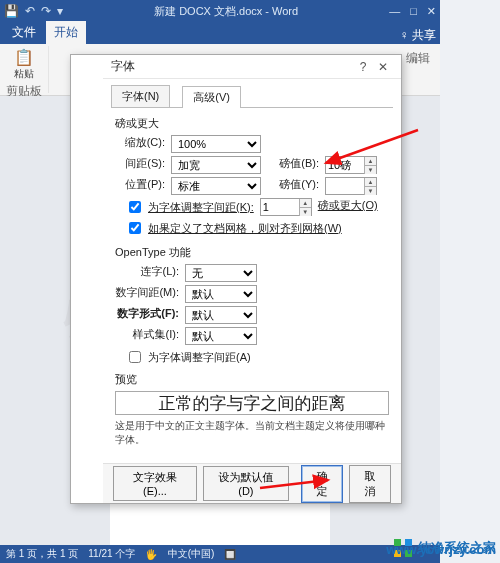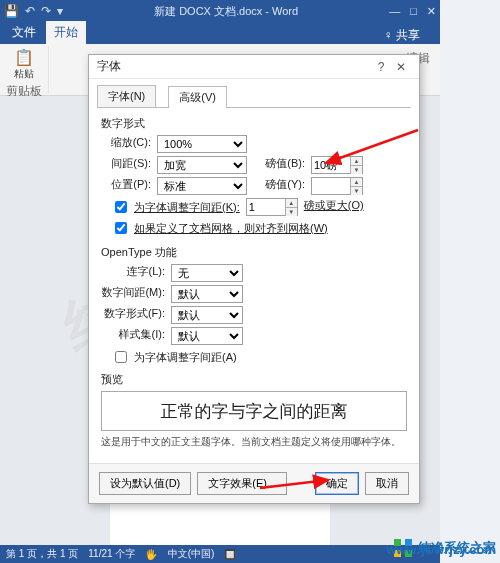--- a/index.html
+++ b/index.html
@@ -44,21 +44,21 @@
     padding-left: 4px;
     gap: 2px;
   }
   .ribbon-tabs .tab {
     padding: 3px 8px;
     color: #fff;
   }
   .ribbon-tabs .tab.file { background: #2a569a; }
   .ribbon-tabs .tab.active { background: #f4f4f4; color: #2a569a; }
   .ribbon-tabs .spacer { flex: 1; }
-  .ribbon-tabs .right { display: flex; gap: 8px; align-items: center; color: #fff; padding-right: 20px; margin-top: 47px; }
+  .ribbon-tabs .right { display: flex; gap: 8px; align-items: center; color: #fff; padding-right: 4px; margin-top: 47px; }
 
   .ribbon-body {
     height: 52px;
     background: #f4f4f4;
     border-bottom: 1px solid #d5d5d5;
     display: flex;
     padding: 2px 4px;
     color: #444;
     font-size: 10px;
     gap: 6px;
@@ -104,28 +104,29 @@
     font-size: 10px;
     display: flex; align-items: center;
     padding: 0 6px;
     gap: 10px;
   }
   .statusbar .seg { white-space: nowrap; }
 
   
   .dialog {
     position: absolute;
-    left: 88px; top: 54px;
+    left: 70px; top: 54px;
     width: 332px; height: 450px;
     background: #fff;
     border: 1px solid #a9a9a9;
     box-shadow: 2px 3px 8px rgba(0,0,0,0.25);
     display: flex; flex-direction: column;
     font-size: 11px;
     color: #222;
+    padding-left: 32px;
   }
   .dlg-title {
     height: 24px; display: flex; align-items: center;
     padding: 0 8px; border-bottom: 1px solid #e6e6e6;
     font-size: 12px;
   }
   .dlg-title .t { flex: 1; }
   .dlg-title .help, .dlg-title .close { width: 20px; text-align: center; color: #555; cursor: default; }
   .dlg-tabs {
     display: flex; gap: 12px; padding: 6px 8px 0 8px;
@@ -157,21 +158,21 @@
   .spinwrap .spins div {
     flex: 1; border-left: 1px solid #adadad; font-size: 6px; line-height: 8px;
     text-align: center; color: #555; background: #f2f2f2;
   }
   .spinwrap .spins div:first-child { border-bottom: 1px solid #adadad; }
   .chk { display: flex; align-items: center; gap: 4px; }
   .chk input { width: 12px; height: 12px; }
   .underline { text-decoration: underline; }
 
   .preview-box {
-    border: 1px solid #a9a9a9; height: 40px; margin: 4px 0 4px 0;
+    border: 1px solid #a9a9a9; height: 24px; margin: 4px 0 4px 0;
     display: flex; align-items: center; justify-content: center;
     font-family: "SimSun", serif; font-size: 17px;
     background: #fff;
   }
   .hint { font-size: 10px; color: #444; margin: 4px 0 2px 0; }
 
   .dlg-buttons {
     height: 40px; border-top: 1px solid #e0e0e0;
     display: flex; align-items: center; padding: 0 10px; gap: 6px;
     background: #f6f6f6;
@@ -269,21 +270,21 @@
     <span class="help">?</span>
     <span class="close">✕</span>
   </div>
   <div class="dlg-tabs">
     <div class="t">字体(N)</div>
     <div class="t active">高级(V)</div>
   </div>
   <div class="dlg-tabs-strip"></div>
   <div class="dlg-body">
 
-    <div class="sect-title">数字形式</div>
+    <div class="sect-title">磅或更大</div>
 
     <div class="row">
       <span class="lbl">缩放(C):</span>
       <select class="ctrl w1">
         <option>100%</option>
       </select>
     </div>
 
     <div class="row">
       <span class="lbl">间距(S):</span>
@@ -341,41 +342,41 @@
 
     <div class="row">
       <span class="lbl" style="width:64px;">连字(L):</span>
       <select class="ctrl w3"><option>无</option></select>
     </div>
     <div class="row">
       <span class="lbl" style="width:64px;">数字间距(M):</span>
       <select class="ctrl w3"><option>默认</option></select>
     </div>
     <div class="row">
-      <span class="lbl" style="width:64px;">数字形式(F):</span>
+      <span class="lbl" style="width:64px;font-weight:bold;">数字形式(F):</span>
       <select class="ctrl w3"><option>默认</option></select>
     </div>
     <div class="row">
       <span class="lbl" style="width:64px;">样式集(I):</span>
       <select class="ctrl w3"><option>默认</option></select>
     </div>
     <div class="row" style="margin-left:10px;">
       <label class="chk">
         <input type="checkbox" style="">
         <span>为字体调整字间距(A)</span>
       </label>
     </div>
 
     <div class="sect-title" style="margin-top:6px;">预览</div>
     <div class="preview-box">正常的字与字之间的距离</div>
     <div class="hint">这是用于中文的正文主题字体。当前文档主题定义将使用哪种字体。</div>
   </div>
   <div class="dlg-buttons">
+    <button class="dlgbtn">文字效果(E)...</button>
     <button class="dlgbtn">设为默认值(D)</button>
-    <button class="dlgbtn">文字效果(E)...</button>
     <div class="spacer"></div>
     <button class="dlgbtn primary">确定</button>
     <button class="dlgbtn">取消</button>
   </div>
 </div>
 
 <svg class="annot">
   <defs>
     <marker id="ah" markerWidth="8" markerHeight="8" refX="6" refY="3" orient="auto">
       <path d="M0,0 L7,3 L0,6 Z" fill="#e11"></path>

